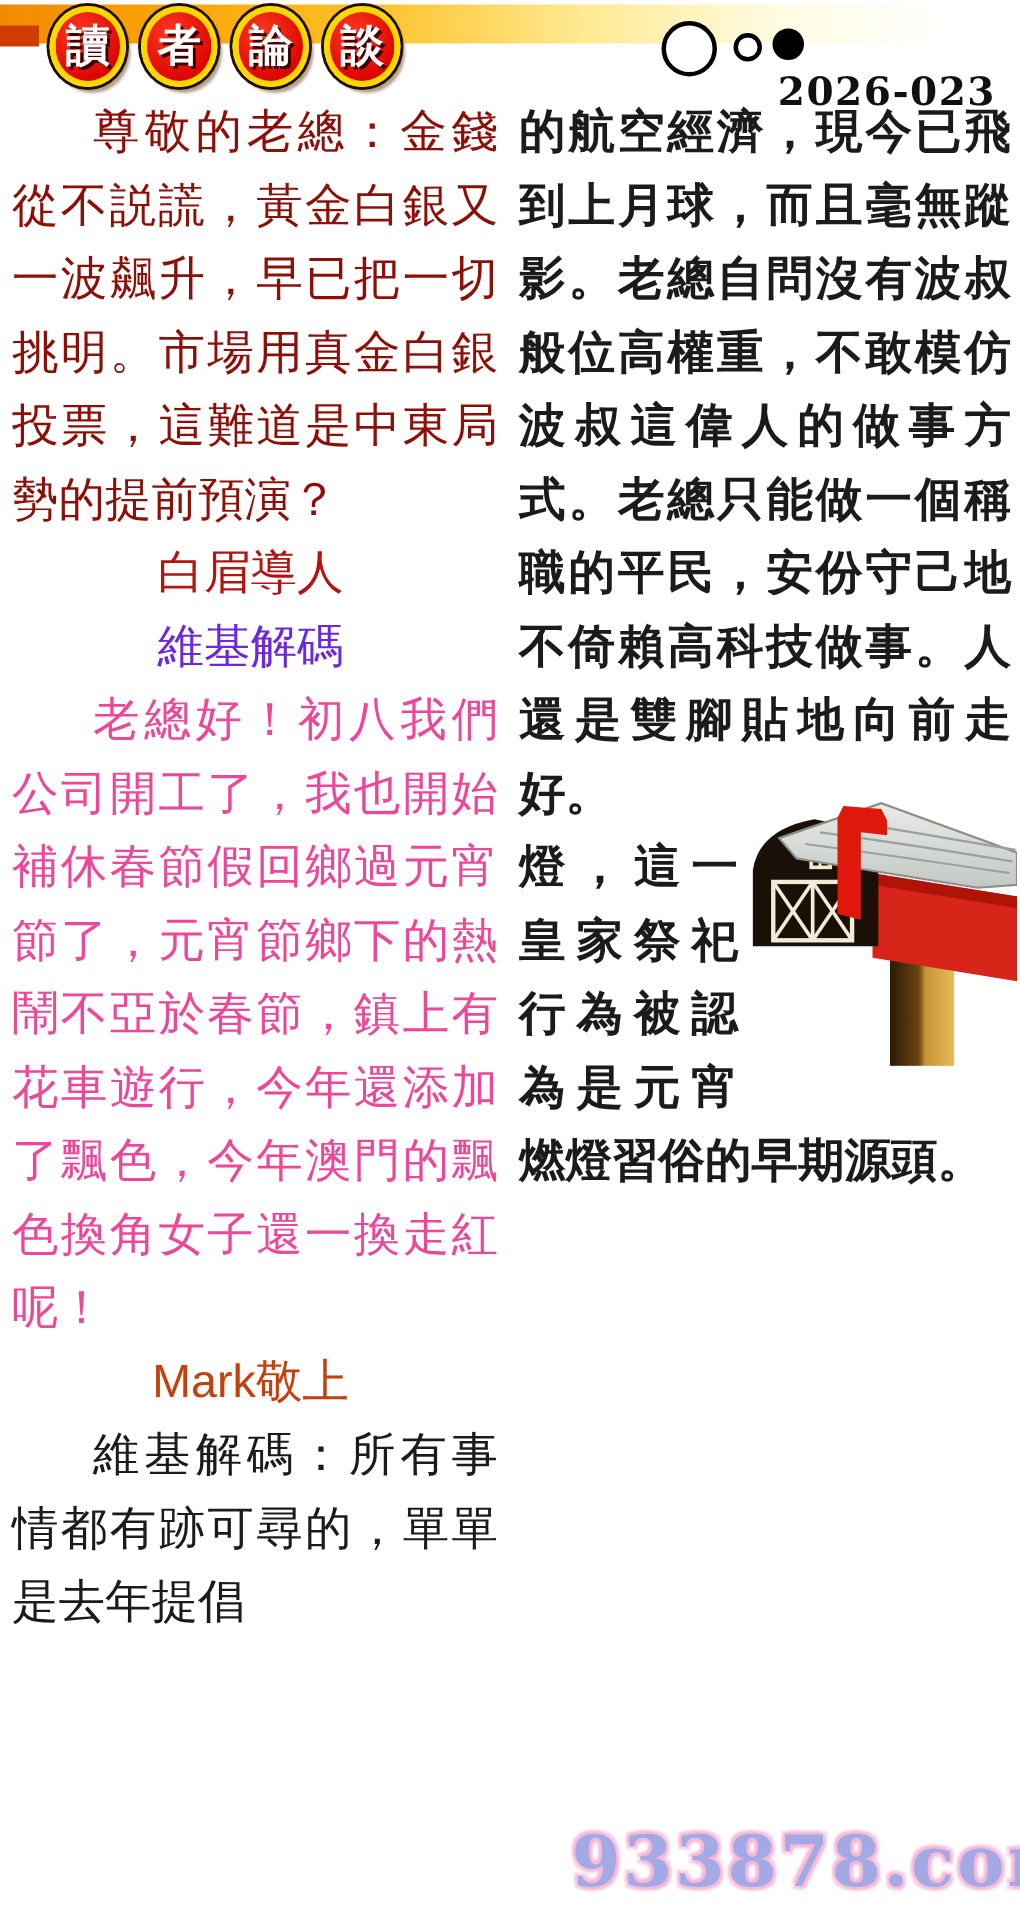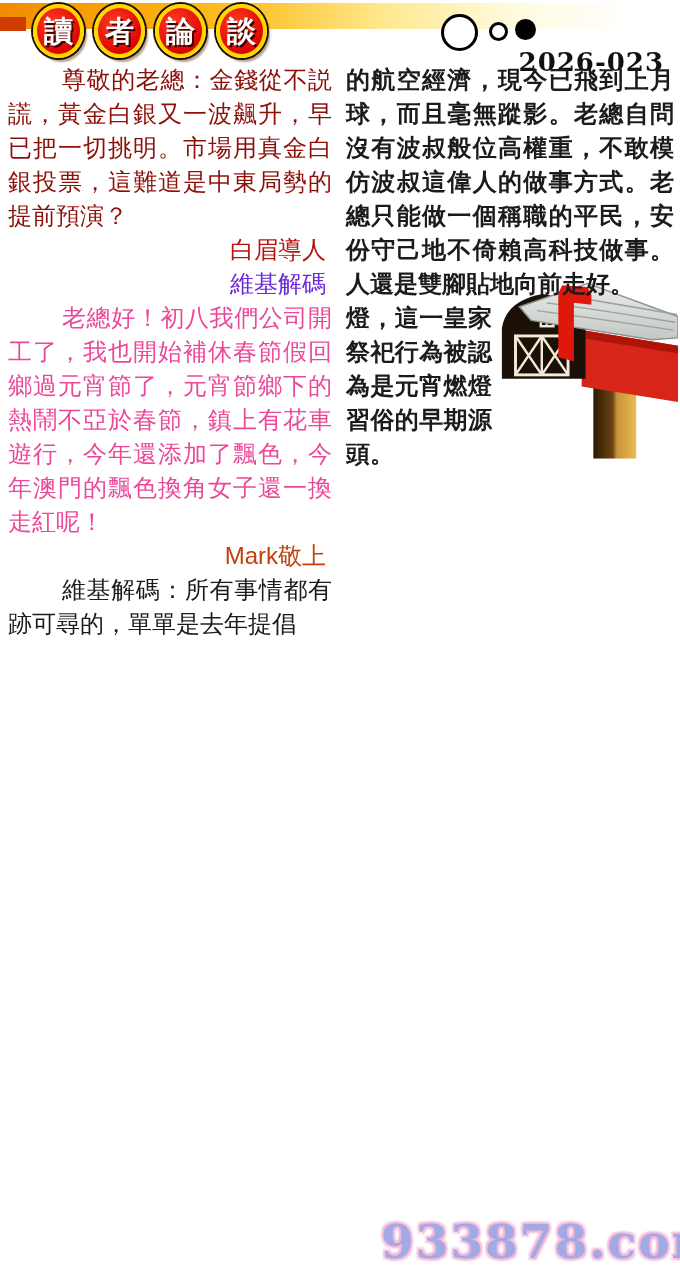--- a/index.html
+++ b/index.html
@@ -27,28 +27,28 @@
   }
   .circle-lg{position:absolute;left:441px;top:14px;width:31px;height:31px;border:3px solid #000;border-radius:50%;background:#fff;}
   .circle-sm{position:absolute;left:489px;top:22px;width:13px;height:13px;border:3px solid #000;border-radius:50%;background:#fff;}
   .circle-fill{position:absolute;left:515px;top:19px;width:21px;height:21px;border-radius:50%;background:#000;}
   .page-number{
     position:absolute;top:14px;right:16px;color:#111;
     font-family:"DejaVu Serif","Liberation Serif",serif;font-weight:bold;font-size:26px;letter-spacing:1px;margin-top:33px;
   }
   
   .col{
-    position:absolute;top:63px;font-size:24px;line-height:34px;
+    position:absolute;top:63px;font-size:31px;line-height:49px;
     text-align:justify;text-justify:inter-character;word-break:break-all;
   }
   .col-left{left:8px;width:324px;}
   .col-right{left:346px;width:328px;font-weight:bold;}
   .col p{margin:0;}
   .indent{text-indent:54px;}
-  .sig{text-align:right;padding-right:6px;}
+  .sig{text-align:center;padding-right:6px;}
   .gap{margin-top:33px;}
   .gap-sm{margin-top:20px;}
   .red-p1{color:#8c0f08;}
   .red-s1{color:#b31410;}
   .red-p2{color:#ad100a;}
   .red-s2{color:#6d28d9;}
   .red-p3{color:#ec4899;}
   .red-s3{color:#c2410c;}
   .blk{color:#1b1b1b;}
   

